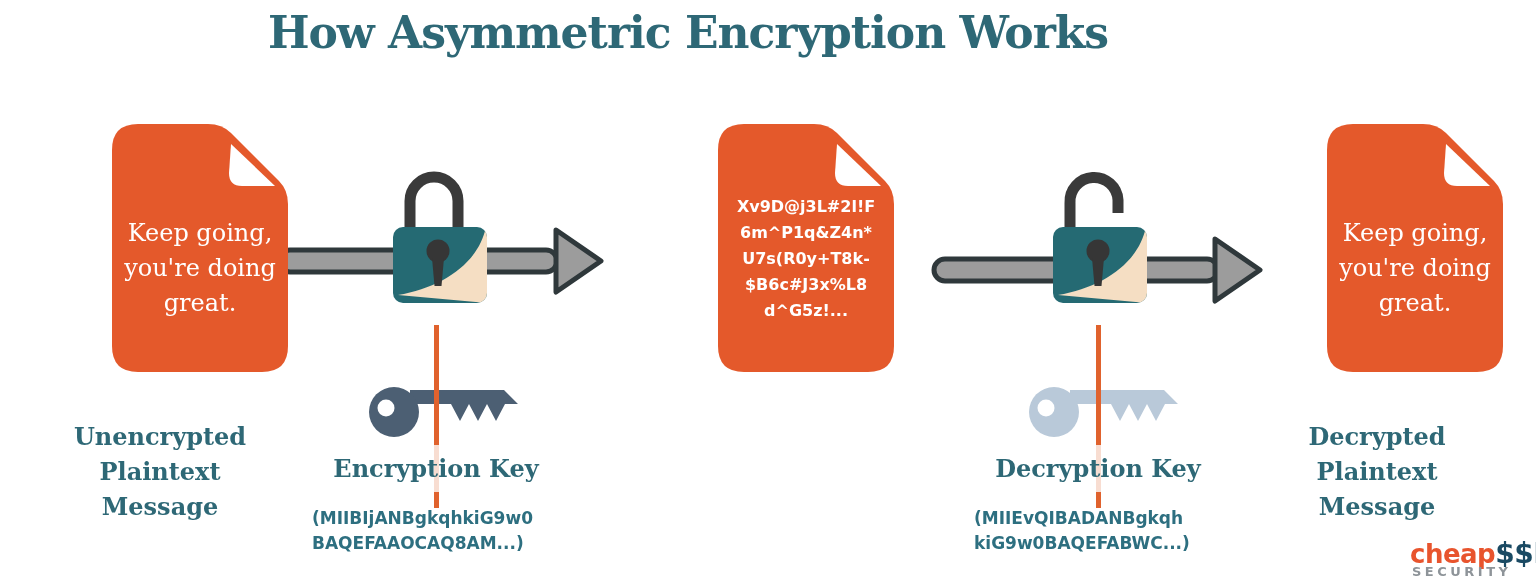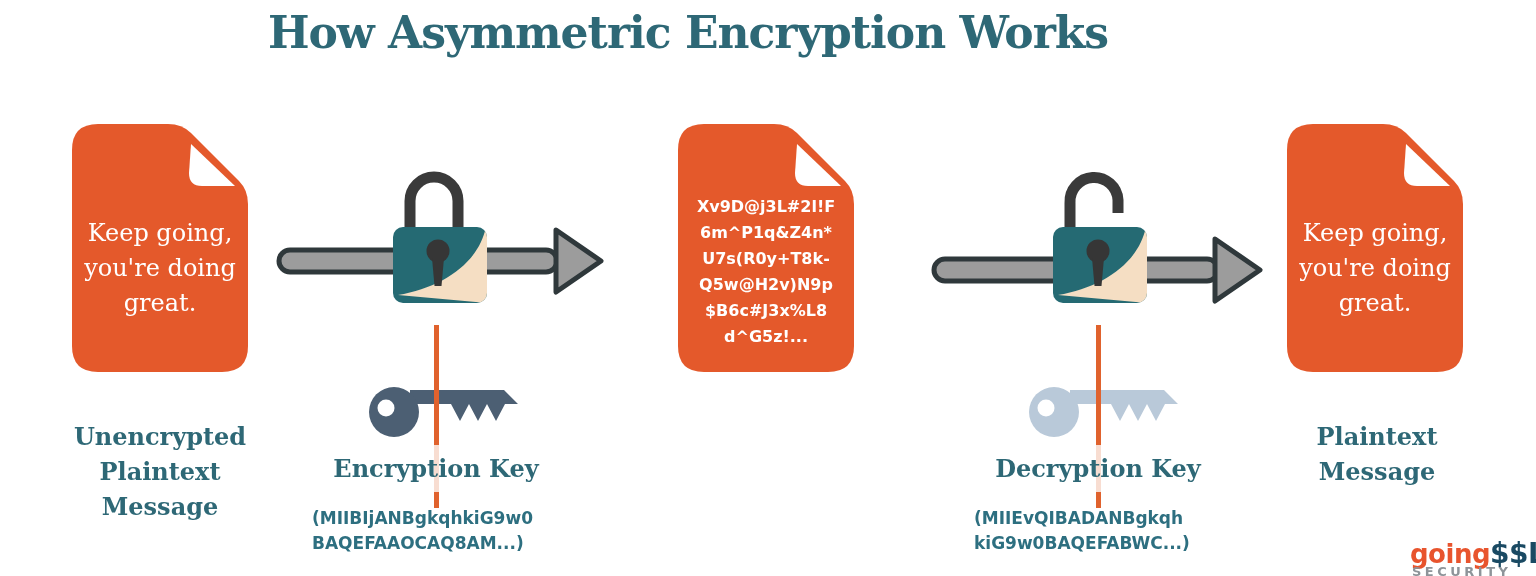--- a/index.html
+++ b/index.html
@@ -4,21 +4,21 @@
 <style>
   html,body{margin:0;padding:0;background:#ffffff;}
   .stage{position:relative;width:1536px;height:576px;background:#ffffff;overflow:hidden;
          font-family:"DejaVu Serif",serif;}
   .abs{position:absolute;}
 
   .title{top:6px;left:0;width:1376px;text-align:center;
          font:bold 44px/54px "DejaVu Serif",serif;color:#2E6876;letter-spacing:-1px;}
 
   
-  .doc{width:176px;height:248px;}
+  .doc{width:176px;height:248px;margin-left:40px;}
   .doc svg{position:absolute;left:0;top:0;}
   .doc-text{position:absolute;left:4px;right:4px;text-align:center;color:#ffffff;}
   .doc-text.plain{top:92px;font:24px/35px "DejaVu Serif",serif;}
   .doc-text.cipher{top:70px;font:bold 16px/26px "DejaVu Sans",sans-serif;}
   .doc-text span{display:block;}
 
   
   .big-label{text-align:center;font:bold 24px/35px "DejaVu Serif",serif;color:#2E6876;}
   .big-label span{display:block;}
 
@@ -112,21 +112,20 @@
 
   <div class="abs doc" style="left:678px;top:124px">
     <svg width="176" height="248" viewBox="0 0 176 248">
       <path d="M26,0 H96 Q110,0 119,9 L167,57 Q176,66 176,80 V222 Q176,248 150,248 H26 Q0,248 0,222 V26 Q0,0 26,0 Z" fill="#E4592B"></path>
       <path d="M119,20 L163,62 L130,62 Q117,62 117,49 Z" fill="#ffffff"></path>
     </svg>
     <div class="doc-text cipher">
       <span>Xv9D@j3L#2l!F</span>
       <span>6m^P1q&amp;Z4n*</span>
       <span>U7s(R0y+T8k-</span>
-      <span>Q5w@H2v)N9p</span>
       <span>$B6c#J3x%L8</span>
       <span>d^G5z!...</span>
     </div>
   </div>
 
   <div class="abs doc" style="left:1287px;top:124px">
     <svg width="176" height="248" viewBox="0 0 176 248">
       <path d="M26,0 H96 Q110,0 119,9 L167,57 Q176,66 176,80 V222 Q176,248 150,248 H26 Q0,248 0,222 V26 Q0,0 26,0 Z" fill="#E4592B"></path>
       <path d="M119,20 L163,62 L130,62 Q117,62 117,49 Z" fill="#ffffff"></path>
     </svg>
@@ -138,36 +137,37 @@
   </div>
 
   <div class="abs big-label" style="left:58px;top:419px;width:204px">
     <span>Unencrypted</span>
     <span>Plaintext</span>
     <span>Message</span>
   </div>
 
 
   <div class="abs big-label" style="left:1275px;top:419px;width:204px">
+    <span>Decrypted</span>
     <span>Plaintext</span>
     <span>Message</span>
   </div>
 
   <div class="abs big-label" style="left:972px;top:451px;width:252px">Decryption Key</div>
   <div class="abs big-label" style="left:310px;top:451px;width:252px">Encryption Key</div>
 
   <div class="abs key-string" style="left:312px;top:506px;width:248px">
     <span>(MIIBIjANBgkqhkiG9w0</span>
     <span>BAQEFAAOCAQ8AM...)</span>
   </div>
   <div class="abs key-string" style="left:974px;top:506px;width:248px">
     <span>(MIIEvQIBADANBgkqh</span>
     <span>kiG9w0BAQEFABWC...)</span>
   </div>
 
   <div class="abs logo">
     <div class="row">
-      <span class="cheap">going</span><span class="ssl">$$L</span>
+      <span class="cheap">cheap</span><span class="ssl">$$L</span>
     </div>
     <div class="tagline">SECURITY</div>
   </div>
 
 </div>
 
 </body></html>

